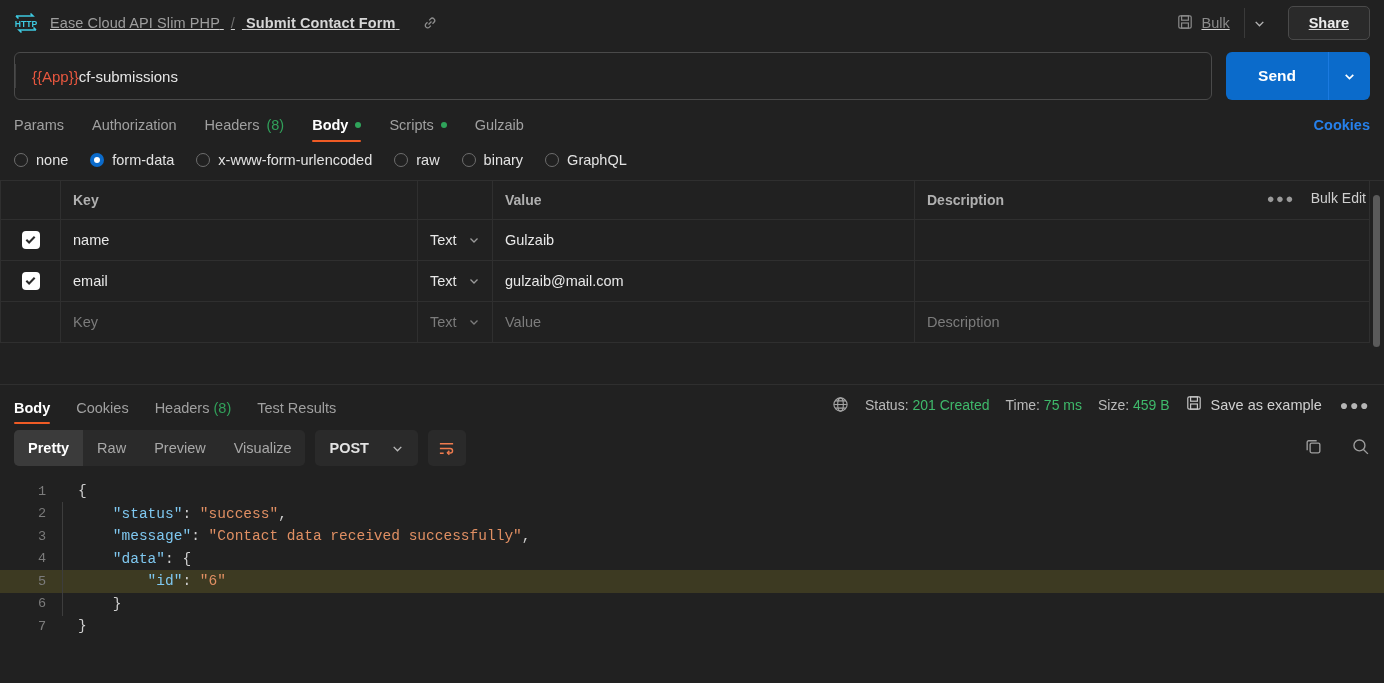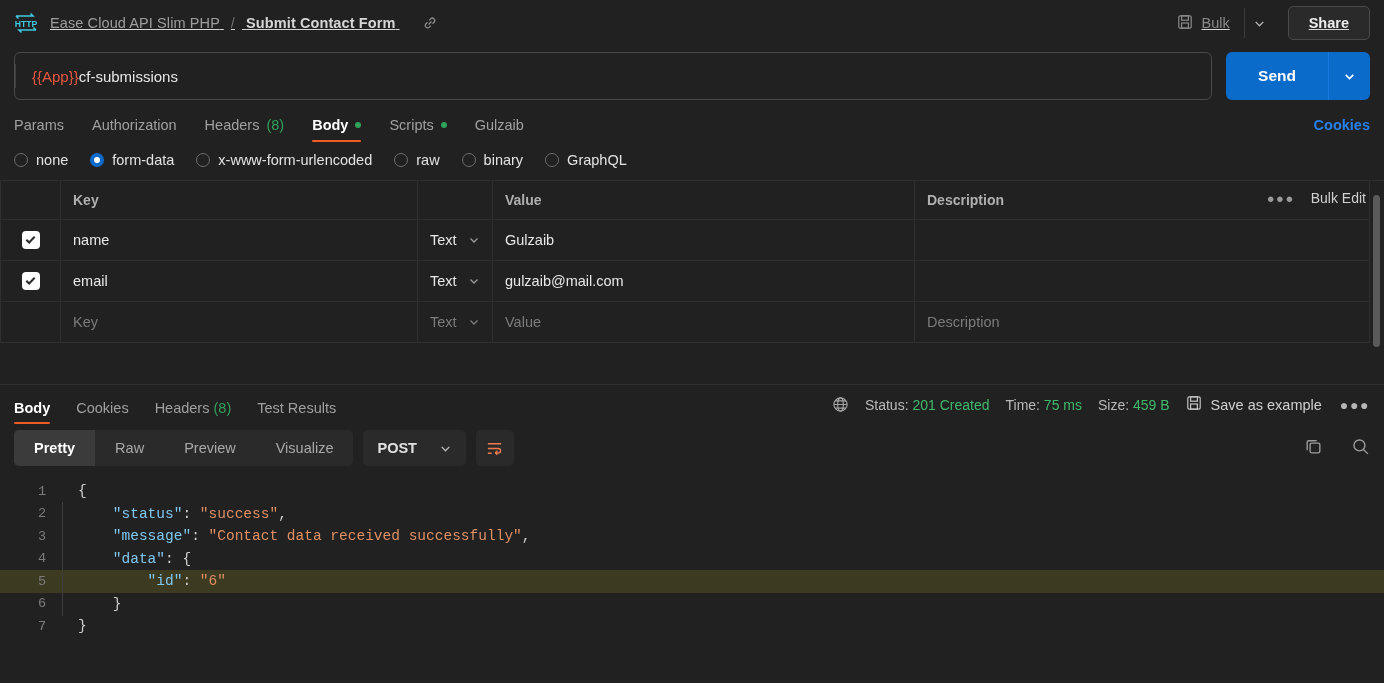--- a/index.html
+++ b/index.html
@@ -171,21 +171,21 @@
   .save-example svg { width: 16px; height: 16px; color: #c4c4c4; }
   .dots-resp { color: #b5b5b5; letter-spacing: 1.6px; font-size: 14px; margin-left: 2px;}
 
   
   .viewbar { display: flex; align-items: center; padding: 6px 14px 8px 14px; flex: 0 0 auto; gap: 10px; }
   .seg {
     display: flex; background: #2a2a2a; border-radius: 5px; overflow: hidden; height: 36px;
   }
   .seg button {
     background: none; border: none; color: #a8a8a8; font-family: inherit;
-    font-size: 14.5px; padding: 0 20px; height: 100%;
+    font-size: 14.5px; padding: 0 14px; height: 100%;
   }
   .seg button.active { background: #3b3b3b; color: #fff; font-weight: bold; }
   .fmtsel {
     display: flex; align-items: center; gap: 22px; background: #2a2a2a;
     border-radius: 5px; height: 36px; padding: 0 14px; color: #e2e2e2;
     font-size: 14.5px; font-weight: bold;
   }
   .wrapbtn {
     width: 38px; height: 36px; background: #2a2a2a; border-radius: 5px;
     display: flex; align-items: center; justify-content: center; color: #ef7b4e;

